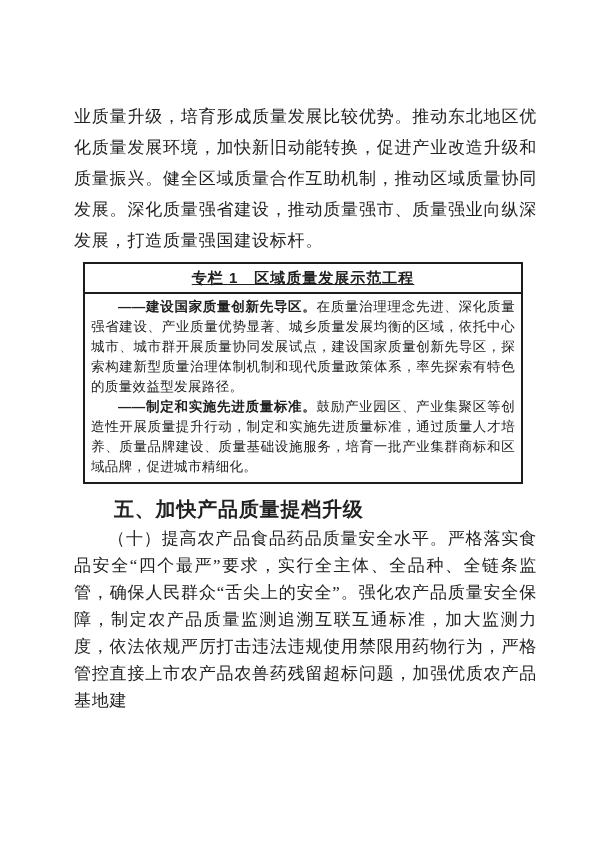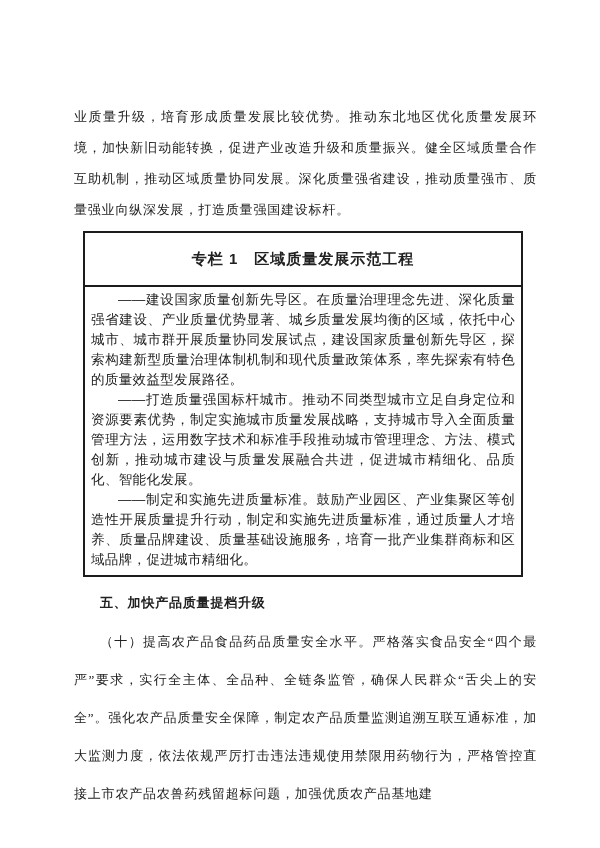--- a/index.html
+++ b/index.html
@@ -10,89 +10,86 @@
     background: #ffffff;
     color: #212121;
     font-family: "Liberation Serif", "DejaVu Serif", serif;
     overflow: hidden;
     position: relative;
   }
   .content {
     padding: 101px 63px 0 74px; 
   }
   .para-body {
-    font-size: 13px;
+    font-size: 17px;
     line-height: 31px;
     letter-spacing: 0.8px;
     text-align: justify;
   }
   .callout-box {
     margin: 6px 0 0 9px;          
     width: 440px;
     border: 2px solid #1c1c1c;
     background: #ffffff;
   }
   .callout-header {
     border-bottom: 2px solid #1c1c1c;
     text-align: center;
     font-family: "Liberation Sans", "DejaVu Sans", sans-serif;
     font-weight: bold;
     font-size: 15px;
     line-height: 20px;
-    padding: 16px 0;
+    padding: 4px 0;
     letter-spacing: 1px;
+    text-decoration: underline;
   }
   .callout-body {
     padding: 3px 6px 5px 6px;
     font-size: 13.5px;
     line-height: 20px;
     letter-spacing: 0.35px;
     text-align: justify;
   }
   .callout-para { text-indent: 2em; }
   .callout-lead {
     font-family: "Liberation Sans", "DejaVu Sans", sans-serif;
-    font-weight: normal;
+    font-weight: bold;
   }
   .section-heading {
     margin-top: 10px;
     text-indent: 2em;
     font-family: "Liberation Sans", "DejaVu Sans", sans-serif;
     font-weight: bold;
-    font-size: 13px;
+    font-size: 20px;
     line-height: 31px;
     letter-spacing: 0.8px;
   }
   .para-ten {
-    margin-top: 5px;
     text-indent: 2em;
-    font-size: 13px;
-    line-height: 38px;
+    font-size: 17px;
+    line-height: 27px;
     letter-spacing: 0.8px;
     text-align: justify;
   }
 </style>
 </head>
 <body>
 
 <div class="page">
   <div class="content">
 
     <p class="para-body">业质量升级，培育形成质量发展比较优势。推动东北地区优化质量发展环境，加快新旧动能转换，促进产业改造升级和质量振兴。健全区域质量合作互助机制，推动区域质量协同发展。深化质量强省建设，推动质量强市、质量强业向纵深发展，打造质量强国建设标杆。</p>
 
     <div class="callout-box">
       <div class="callout-header">专栏 1　区域质量发展示范工程</div>
       <div class="callout-body">
         <p class="callout-para">
           <span class="callout-lead">——建设国家质量创新先导区。</span><span>在质量治理理念先进、深化质量强省建设、产业质量优势显著、城乡质量发展均衡的区域，依托中心城市、城市群开展质量协同发展试点，建设国家质量创新先导区，探索构建新型质量治理体制机制和现代质量政策体系，率先探索有特色的质量效益型发展路径。</span>
         </p>
         <p class="callout-para">
-          <span class="callout-lead">——打造质量强国标杆城市。</span><span>推动不同类型城市立足自身定位和资源要素优势，制定实施城市质量发展战略，支持城市导入全面质量管理方法，运用数字技术和标准手段推动城市管理理念、方法、模式创新，推动城市建设与质量发展融合共进，促进城市精细化、品质化、智能化发展。</span>
-        </p>
-        <p class="callout-para">
           <span class="callout-lead">——制定和实施先进质量标准。</span><span>鼓励产业园区、产业集聚区等创造性开展质量提升行动，制定和实施先进质量标准，通过质量人才培养、质量品牌建设、质量基础设施服务，培育一批产业集群商标和区域品牌，促进城市精细化。</span>
         </p>
       </div>
     </div>
 
     <h2 class="section-heading">五、加快产品质量提档升级</h2>
 
     <p class="para-ten">（十）提高农产品食品药品质量安全水平。严格落实食品安全“四个最严”要求，实行全主体、全品种、全链条监管，确保人民群众“舌尖上的安全”。强化农产品质量安全保障，制定农产品质量监测追溯互联互通标准，加大监测力度，依法依规严厉打击违法违规使用禁限用药物行为，严格管控直接上市农产品农兽药残留超标问题，加强优质农产品基地建</p>
 
   </div>

